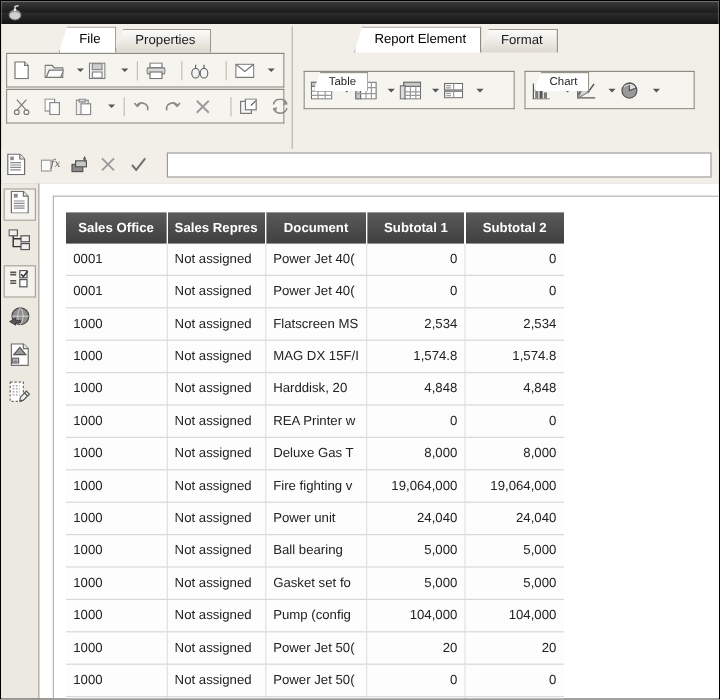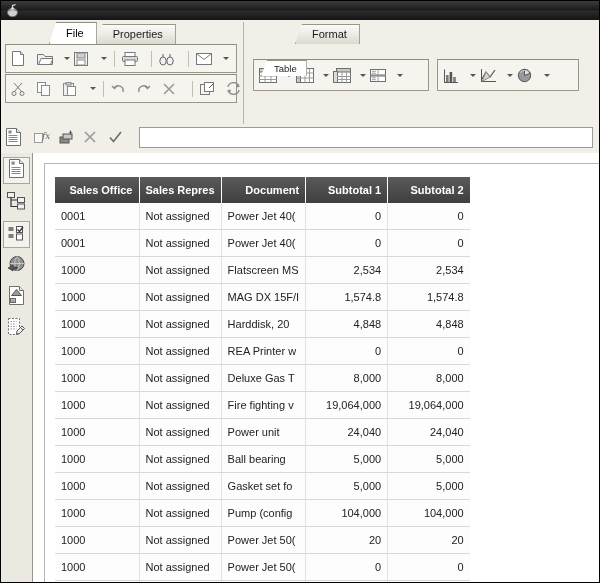--- a/index.html
+++ b/index.html
@@ -100,21 +100,21 @@
   .page{
     position:absolute;left:11px;top:10px;right:0;bottom:0;
     background:#fff;border-left:1px solid #b5b5b5;border-top:1px solid #b5b5b5;
   }
 
   
   table.report{border-collapse:collapse;position:absolute;left:10px;top:13px;
                table-layout:fixed;font-size:11px;}
   table.report th{
     background:linear-gradient(to bottom,#5a5a5a,#3f3f3f);
-    color:#fff;font-weight:bold;font-size:11px;text-align:right;
+    color:#fff;font-weight:bold;font-size:11px;text-align:center;
     padding:0 6px;height:26px;white-space:nowrap;overflow:hidden;
     border-right:1px solid #fff;
   }
   table.report th:last-child{border-right:none;}
   table.report td{
     height:26px;padding:0 6px;white-space:nowrap;overflow:hidden;
     border-bottom:1px solid #d8d8d8;border-right:1px solid #e2e2e2;
     color:#222;background:#fdfdfd;
   }
   table.report td:last-child{border-right:none;}
@@ -265,37 +265,48 @@
                 <path d="M4 11l-2-3 3-0.6" fill="#8a8a8a"></path>
               </svg>
           </div>
         </div>
       </div>
     </div>
 
     <div class="pane pane-right">
 
       <div class="tabstrip">
+        <div class="tab active">
+          <span class="lbl">Report Element</span>
+        </div>
         <div class="tab">
           <span class="lbl">Format</span>
         </div>
       </div>
 
       <div class="subtabstrip" style="left:14px;top:24px;">
         <div class="subtab active">
           <span>Table</span>
         </div>
         <div class="subtab">
           <span>Cell</span>
         </div>
         <div class="subtab">
           <span>Section</span>
         </div>
       </div>
 
+      <div class="subtabstrip" style="left:198px;top:24px;">
+        <div class="subtab active">
+          <span>Chart</span>
+        </div>
+        <div class="subtab">
+          <span>Others</span>
+        </div>
+      </div>
 
       <div class="groupbox" style="left:6px;width:174px;top:39px;height:30px;">
         <div class="toolrow">
           <div class="tbtn">
             <svg width="18" height="15" viewBox="0 0 18 15">
                 <rect x="0.5" y="0.5" width="17" height="14" fill="#fff" stroke="#6f6f6f"></rect>
                 <rect x="0.5" y="0.5" width="17" height="3.5" fill="#c8c8c8" stroke="#6f6f6f"></rect>
                 <path d="M6 0.5v14M12 0.5v14M0.5 8h17M0.5 11.5h17" stroke="#9a9a9a"></path>
               </svg>
           </div>

